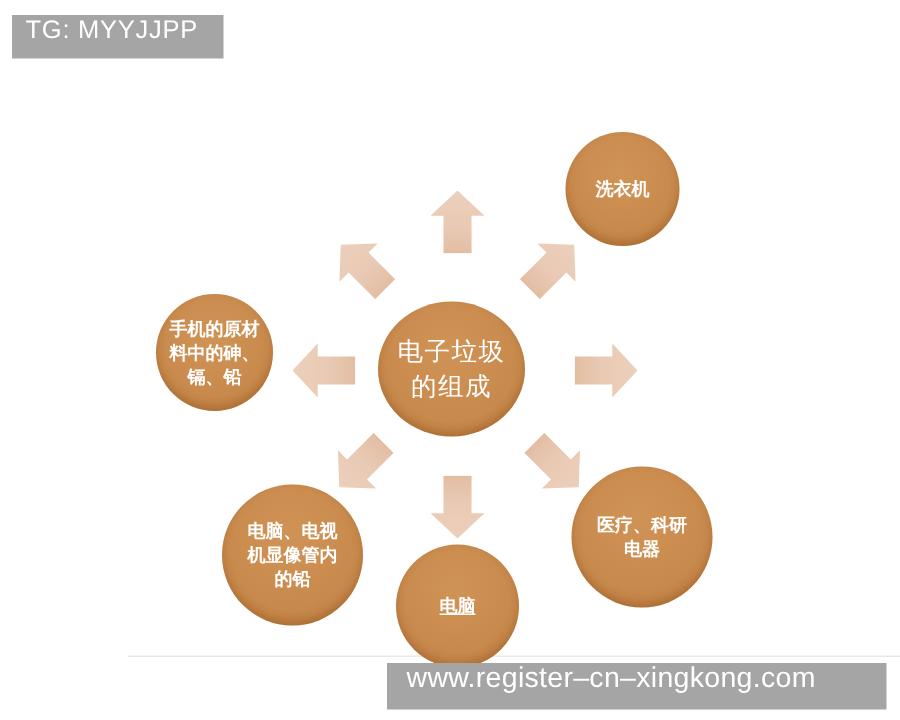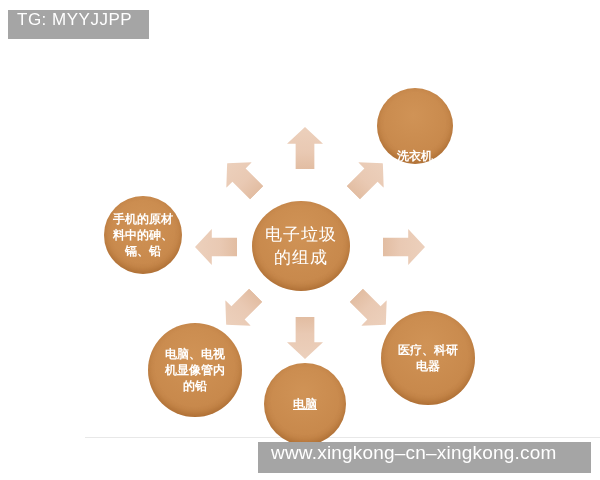--- a/index.html
+++ b/index.html
@@ -81,21 +81,21 @@
   <div class="arrow" style="left:287px;top:127px;"></div>
   <div class="arrow" style="left:350px;top:157px;transform:rotate(45deg);"></div>
   <div class="arrow" style="left:386px;top:226px;transform:rotate(90deg);"></div>
   <div class="arrow" style="left:353px;top:289px;transform:rotate(135deg);"></div>
   <div class="arrow" style="left:287px;top:317px;transform:rotate(180deg);"></div>
   <div class="arrow" style="left:223px;top:289px;transform:rotate(225deg);"></div>
   <div class="arrow" style="left:198px;top:226px;transform:rotate(270deg);"></div>
   <div class="arrow" style="left:224px;top:157px;transform:rotate(315deg);"></div>
 
 
-  <div class="node" style="left:377px;top:88px;width:76px;height:76px;align-items:flex-end;">
+  <div class="node" style="left:377px;top:88px;width:76px;height:76px;">
     <span class="lbl">洗衣机</span>
   </div>
 
 
   <div class="node" style="left:381px;top:311px;width:94px;height:94px;">
     <span class="lbl">医疗、科研
 电器</span>
   </div>
 
   <div class="node" style="left:264px;top:363px;width:82px;height:82px;text-decoration:underline;">
@@ -114,16 +114,16 @@
 镉、铅</span>
   </div>
 
 
   <div class="node center" style="left:252px;top:201px;width:98px;height:90px;">
     <span class="lbl">电子垃圾
 的组成</span>
   </div>
 
   <div class="banner bottom">
-    <span>www.xingkong–cn–xingkong.com</span>
+    <span>www.register–cn–xingkong.com</span>
   </div>
 
 </div>
 
 </body></html>

